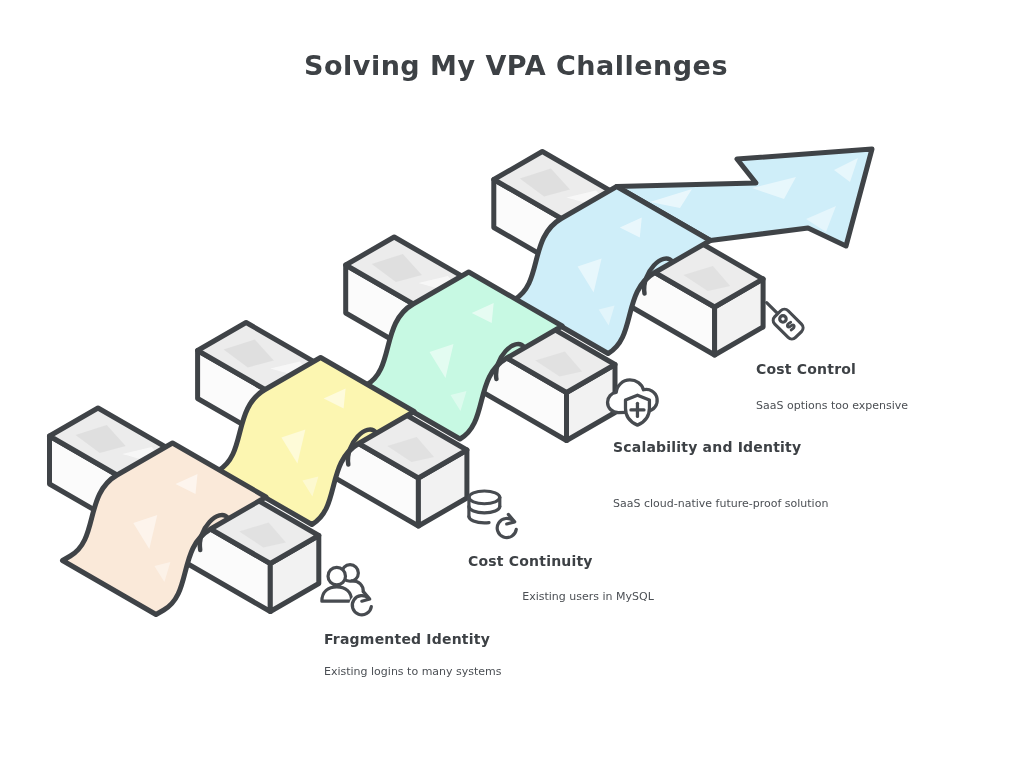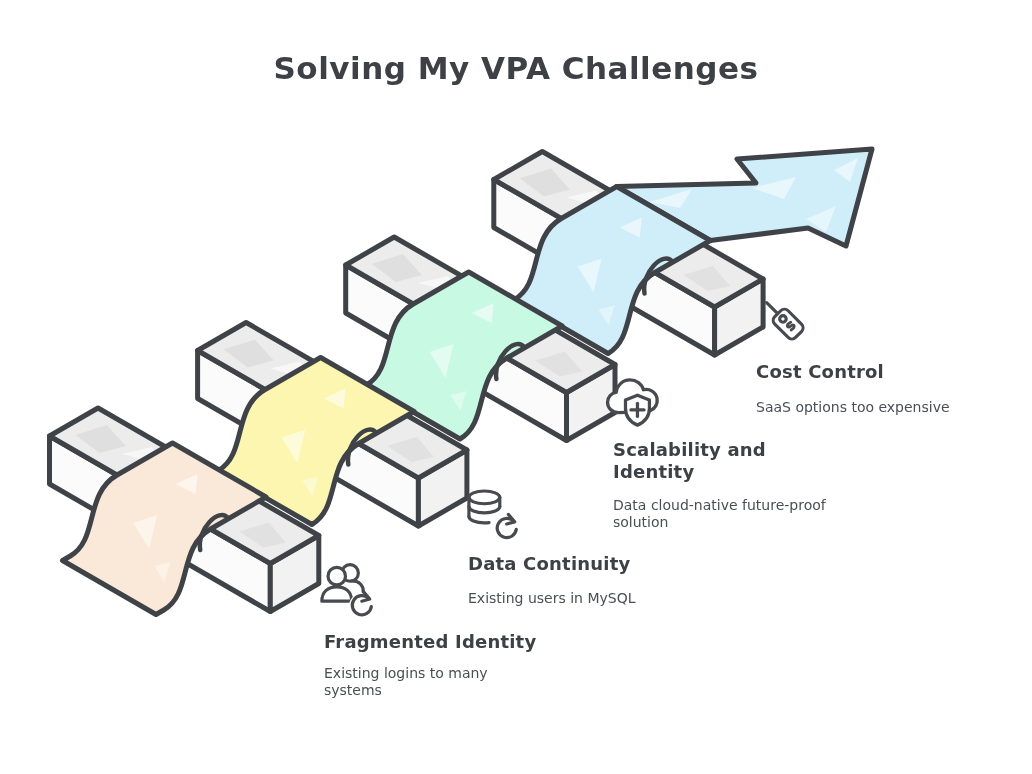--- a/index.html
+++ b/index.html
@@ -1,29 +1,29 @@
 <!DOCTYPE html>
 <html><head>
 <meta charset="utf-8">
 <style>
   html,body{margin:0;padding:0;}
   .canvas{position:relative;width:1032px;height:774px;background:#ffffff;overflow:hidden;
           font-family:"DejaVu Sans",sans-serif;}
   .title{position:absolute;top:50px;left:0;width:100%;text-align:center;
-         font-size:31px;font-weight:700;color:#3d4145;letter-spacing:.5px;}
+         font-size:27px;font-weight:700;color:#3d4145;letter-spacing:.5px;}
   #scene{position:absolute;left:0;top:0;}
   .icon{position:absolute;}
   .i1{left:316px;top:558px;width:66px;height:64px;}
   .i2{left:462px;top:484px;width:66px;height:64px;}
   .i3{left:604px;top:374px;width:68px;height:62px;}
   .i4{left:742px;top:284px;width:86px;height:76px;}
-  .label{position:absolute;font-size:18px;font-weight:700;color:#3d4145;line-height:1.2;letter-spacing:.2px;}
-  .sub{position:absolute;font-size:14px;color:#4b4f54;line-height:1.2;}
+  .label{position:absolute;font-size:14px;font-weight:700;color:#3d4145;line-height:1.2;letter-spacing:.2px;}
+  .sub{position:absolute;font-size:11px;color:#4b4f54;line-height:1.2;}
   .l1{left:324px;top:631px;text-align:center;} .b1{left:324px;top:665px;width:195px;}
-  .l2{left:468px;top:553px;} .b2{left:468px;top:590px;width:240px;}
+  .l2{left:468px;top:553px;} .b2{left:468px;top:590px;width:240px;text-align:center;}
   .l3{left:613px;top:439px;width:190px;} .b3{left:613px;top:497px;width:270px;}
   .l4{left:756px;top:361px;} .b4{left:756px;top:399px;width:250px;}
 </style>
 </head>
 <body>
 
 <div class="canvas">
 
   <svg id="scene" width="1032" height="774" viewBox="0 0 1032 774">
       <g>
@@ -119,35 +119,35 @@
         <ellipse cx="21" cy="12.5" rx="14.5" ry="6"></ellipse>
         <path d="M6.5,12.5 V30.5"></path>
         <path d="M35.5,12.5 V21"></path>
         <path d="M6.5,21 a14.5,6 0 0 0 29,0"></path>
         <path d="M6.5,30.5 c0,3.3 6.5,6 14.5,6 c1.5,0 3,-0.1 4.4,-0.3"></path>
         <circle cx="42" cy="42" r="12.5" fill="#fff" stroke="none"></circle>
         <path d="M48.5,35 A9,9 0 1 0 51,42.5"></path>
         <path d="M43.5,28.5 L49.5,35.5 L42,37.5"></path>
       </g>
     </svg>
-    <div class="label l2">Data Continuity</div>
+    <div class="label l2">Cost Continuity</div>
     <div class="sub b2">Existing users in MySQL</div>
   </div>
 
   <div>
     <svg class="icon i3" viewBox="0 0 62 57">
       <g stroke="#474b50" stroke-width="3" fill="none" stroke-linecap="round" stroke-linejoin="round">
         <path d="M13,35.5 C7,35.5 3,31 3,26 C3,21 6.5,17.5 11,17 C11.5,10.5 17,5.5 23.5,5.5 C29.5,5.5 34.5,9 36,14.5 C41.5,13 47.5,16.5 48.5,22.5 C49.5,28.5 45.5,33.5 39.5,34.5 Z" fill="#fff"></path>
         <path d="M30.5,19.5 L41.5,24 V31.5 C41.5,39.5 36.5,44.5 30.5,47 C24.5,44.5 19.5,39.5 19.5,31.5 V24 Z" fill="#fff"></path>
         <path d="M30.5,27 V39"></path>
         <path d="M24.5,33 H36.5"></path>
       </g>
     </svg>
     <div class="label l3">Scalability and Identity</div>
-    <div class="sub b3">Data cloud-native future-proof solution</div>
+    <div class="sub b3">SaaS cloud-native future-proof solution</div>
   </div>
 
   <div>
     <svg class="icon i4" viewBox="0 0 82 72">
       <g stroke="#474b50" stroke-width="3" fill="none" stroke-linecap="round" stroke-linejoin="round" transform="translate(44,38) rotate(-45)">
         <path d="M0,-11 L0,-29"></path>
         <rect x="-9" y="-14" width="18" height="28" rx="5" fill="#fff"></rect>
         <circle cx="0" cy="-7" r="3.1" fill="#fff"></circle>
         <path d="M3,0.5 C-2.5,-1.5 -4,3 0.5,3 C5,3 3.5,7.5 -2,6" stroke-width="2.6"></path>
       </g>

